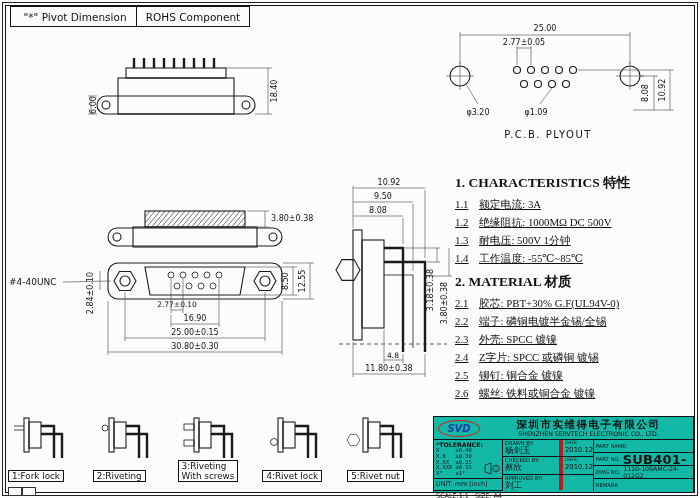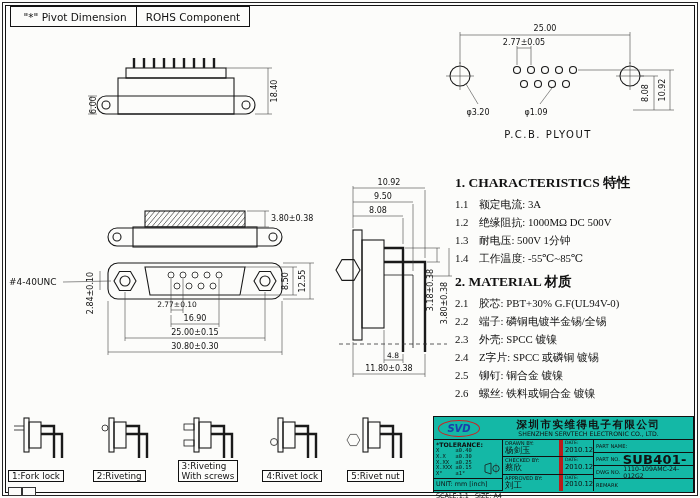--- a/index.html
+++ b/index.html
@@ -11,21 +11,21 @@
   .hdr-box{position:absolute;height:19px;border:1px solid #111;background:#fcfcfa;display:flex;align-items:center;justify-content:center;font-size:10.5px;z-index:3;padding:0 6px;}
   svg{overflow:visible;}
   .ln{stroke:#1a1a1a;stroke-width:1.1;fill:none;}
   .dln{stroke:#444;stroke-width:0.6;fill:none;}
   .pin{stroke:#1a1a1a;stroke-width:2.4;}
   .thin{stroke:#1a1a1a;stroke-width:0.8;fill:none;}
   svg text{font-size:8px;fill:#111;font-family:"DejaVu Sans",sans-serif;}
   .cap{font-size:10px;letter-spacing:1.5px;}
   .specs{position:absolute;left:455px;top:172px;width:236px;line-height:18px;font-family:"Liberation Serif","DejaVu Serif",serif;}
   .spec-title{font-weight:bold;font-size:13.5px;margin:2px 0 3px;}
-  .spec-item{display:flex;font-size:10.8px;}
+  .spec-item{display:flex;font-size:10.8px;text-decoration:underline;}
   .spec-item .no{width:24px;flex:none;}
   .variants{position:absolute;left:6px;top:414px;width:424px;height:78px;display:flex;}
   .vcell{width:85px;position:relative;}
   .vlabel{position:absolute;left:2px;bottom:10px;border:1px solid #111;background:#fcfcfa;font-size:8.8px;line-height:10px;padding:0 3px;white-space:nowrap;}
   .zone{position:absolute;top:487px;width:12px;height:7px;border:1px solid #333;background:#fcfcfa;}
   
   .tb{position:absolute;left:433px;top:416px;width:259px;height:75px;border:1.6px solid #111;background:#14b8a6;font-size:8px;}
   .tb-row1{height:22px;border-bottom:1px solid #111;display:flex;align-items:center;}
   .logo{flex:none;width:40px;height:15px;border:1.7px solid #cc2222;border-radius:50%;color:#1b3faa;font-weight:bold;font-style:italic;font-size:10px;display:flex;align-items:center;justify-content:center;margin:0 4px;}
   .comp{flex:1;text-align:center;}
@@ -33,21 +33,21 @@
   .comp-en{font-size:6.2px;line-height:7px;}
   .tb-row2{display:flex;height:51px;}
   .tb-colA{width:68px;border-right:1px solid #111;display:flex;flex-direction:column;position:relative;}
   .tol{flex:1;padding:1px 2px;}
   .tol-title{font-size:6.2px;font-weight:bold;}
   .tol-row{white-space:pre;font-family:"DejaVu Sans Mono",monospace;font-size:5.4px;line-height:5.8px;}
   .tb-unit,.tb-scale{border-top:1px solid #111;font-size:6.4px;height:11px;display:flex;align-items:center;gap:6px;padding-left:2px;flex:none;}
   .proj{position:absolute;left:50px;top:22px;}
   .tb-colB{width:90px;border-right:1px solid #111;display:flex;flex-direction:column;}
   .sign{flex:1;display:flex;border-bottom:1px solid #111;min-height:0;}
-  .sign:last-child{border-bottom:none;}
+  .sign:last-child{border-bottom:none;flex-direction:column;}
   .sign-l{width:52px;border-right:4px solid #b91c1c;padding:0 2px;overflow:hidden;}
   .sign-lab{font-size:5.2px;line-height:6px;}
   .sign-name{font-size:8.5px;line-height:9px;}
   .sign-r{flex:1;padding:0 2px;overflow:hidden;}
   .date-lab{font-size:4.6px;line-height:5.5px;}
   .date-val{font-size:6.8px;line-height:8px;}
   .tb-colC{flex:1;display:flex;flex-direction:column;}
   .pn-row{flex:1;border-bottom:1px solid #111;display:flex;align-items:center;padding:0 2px;gap:3px;overflow:hidden;}
   .pn-row:last-child{border-bottom:none;}
   .pn-lab{font-size:5.2px;flex:none;}

